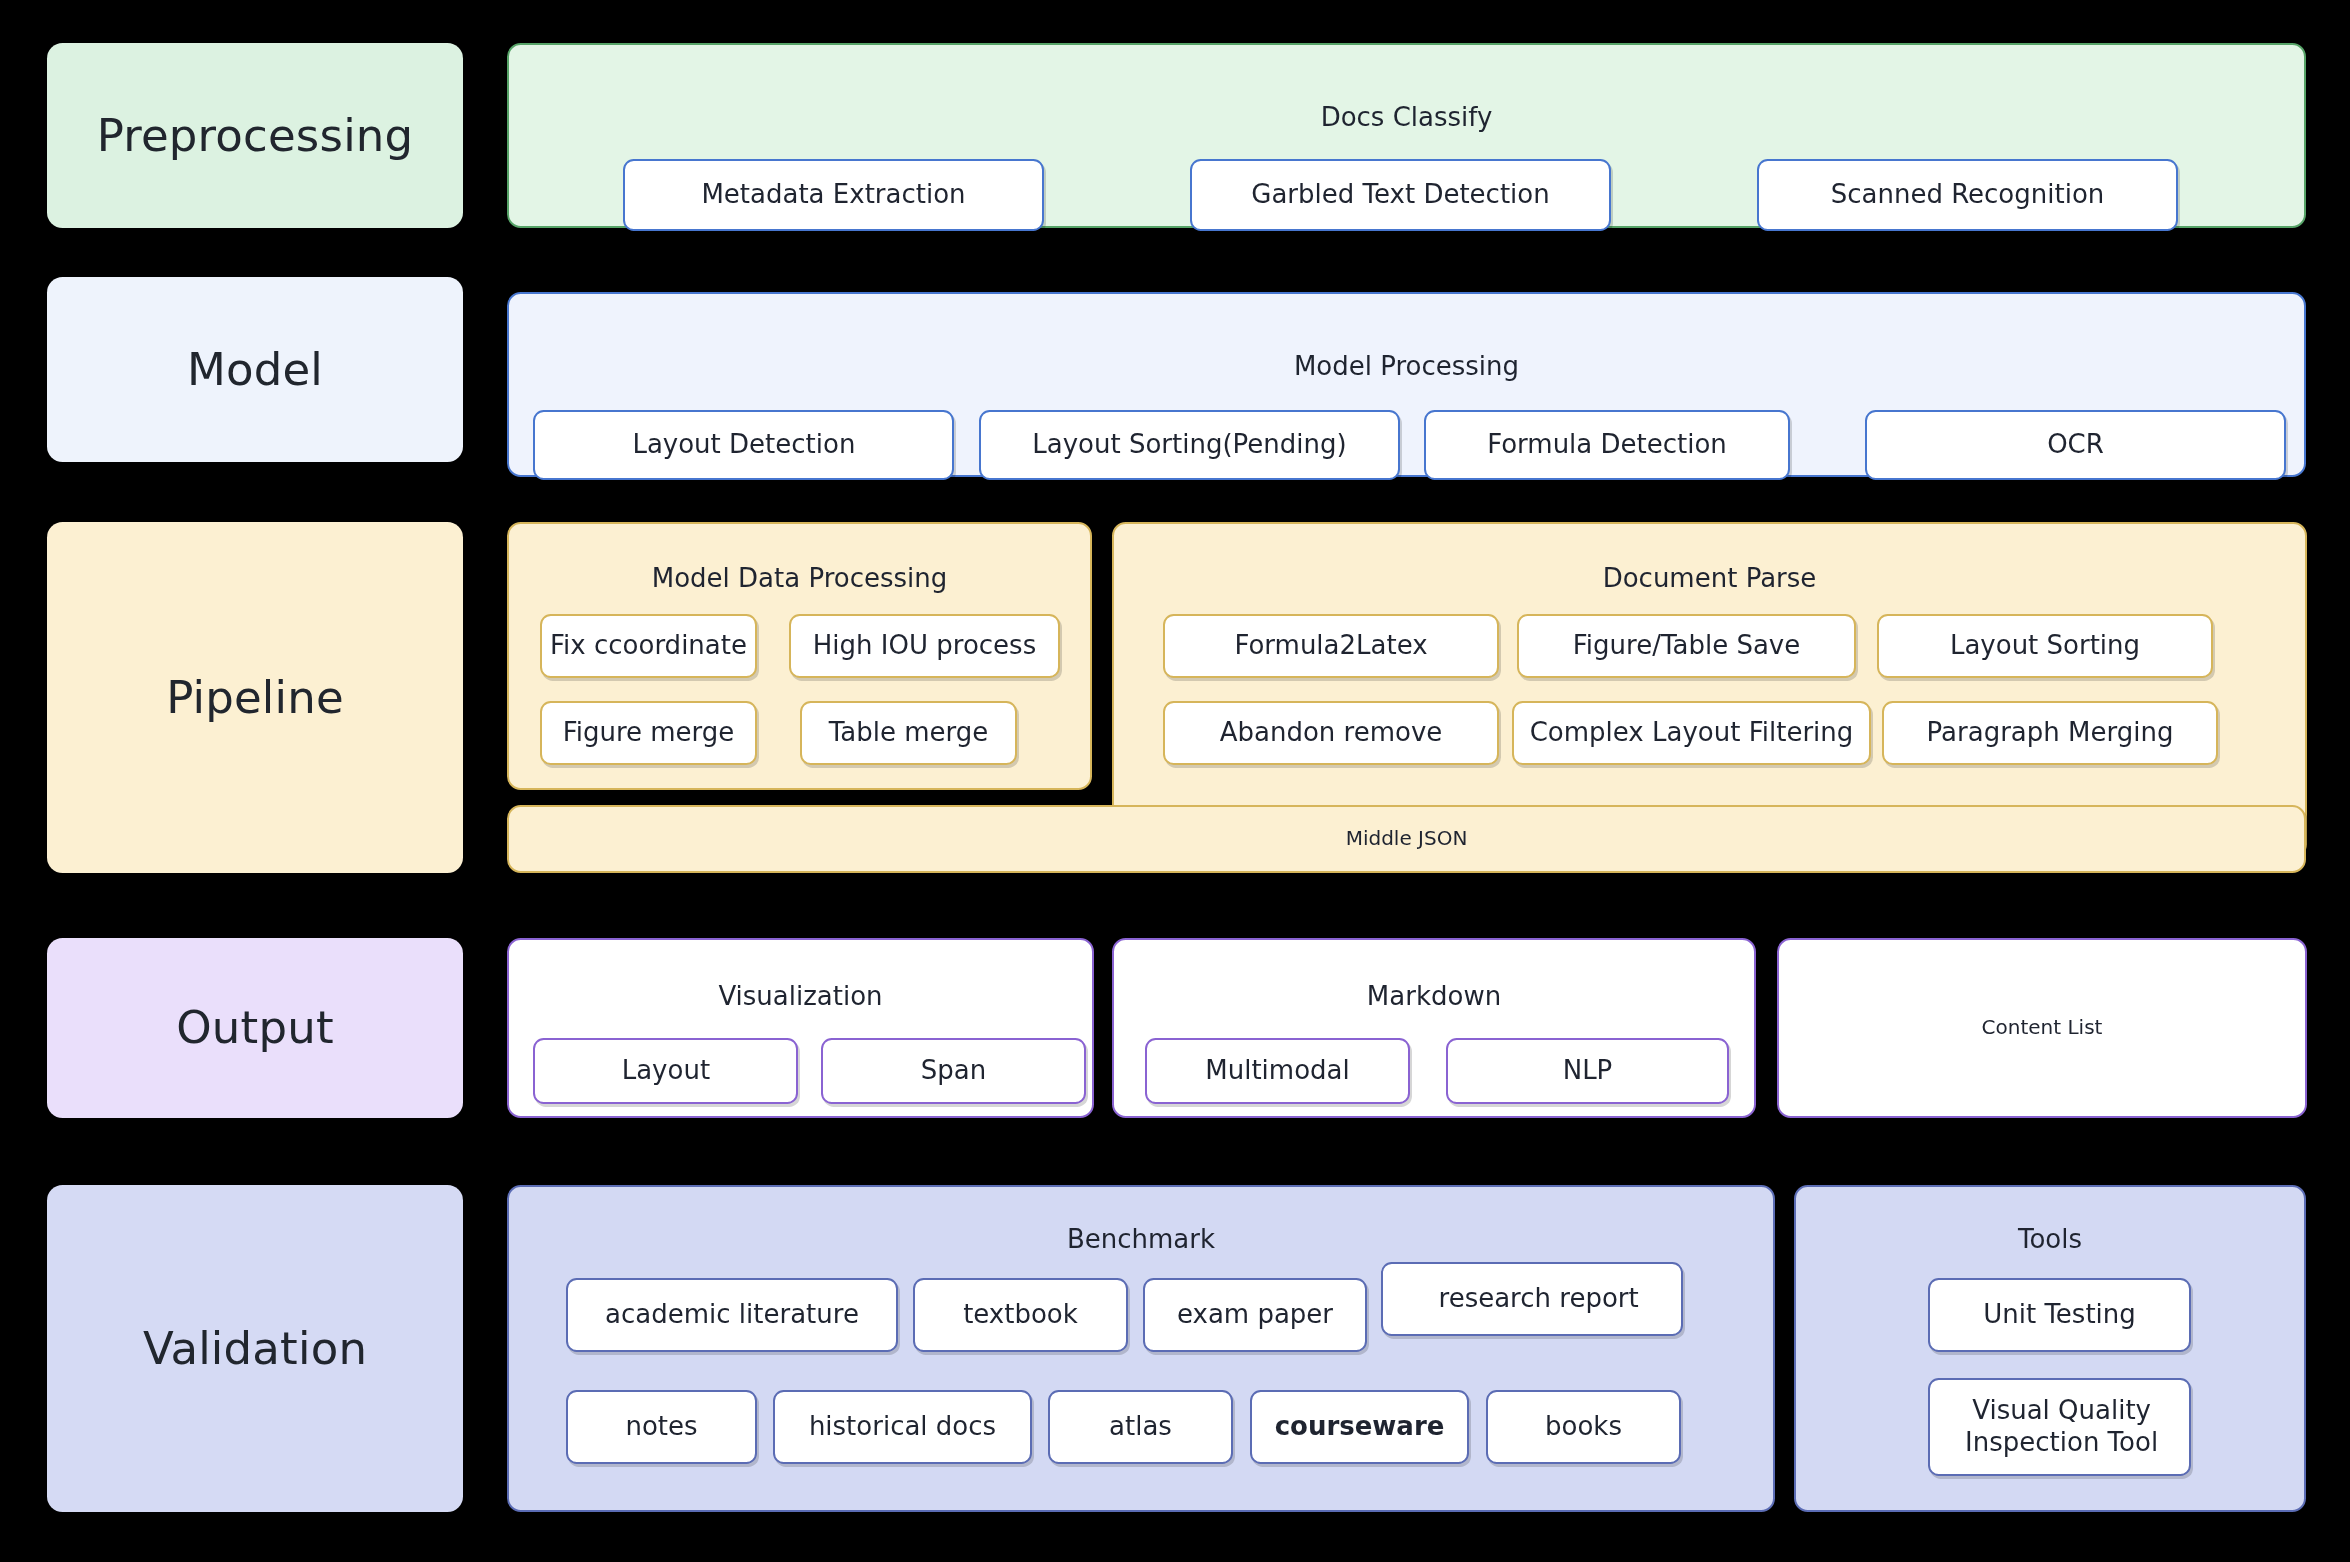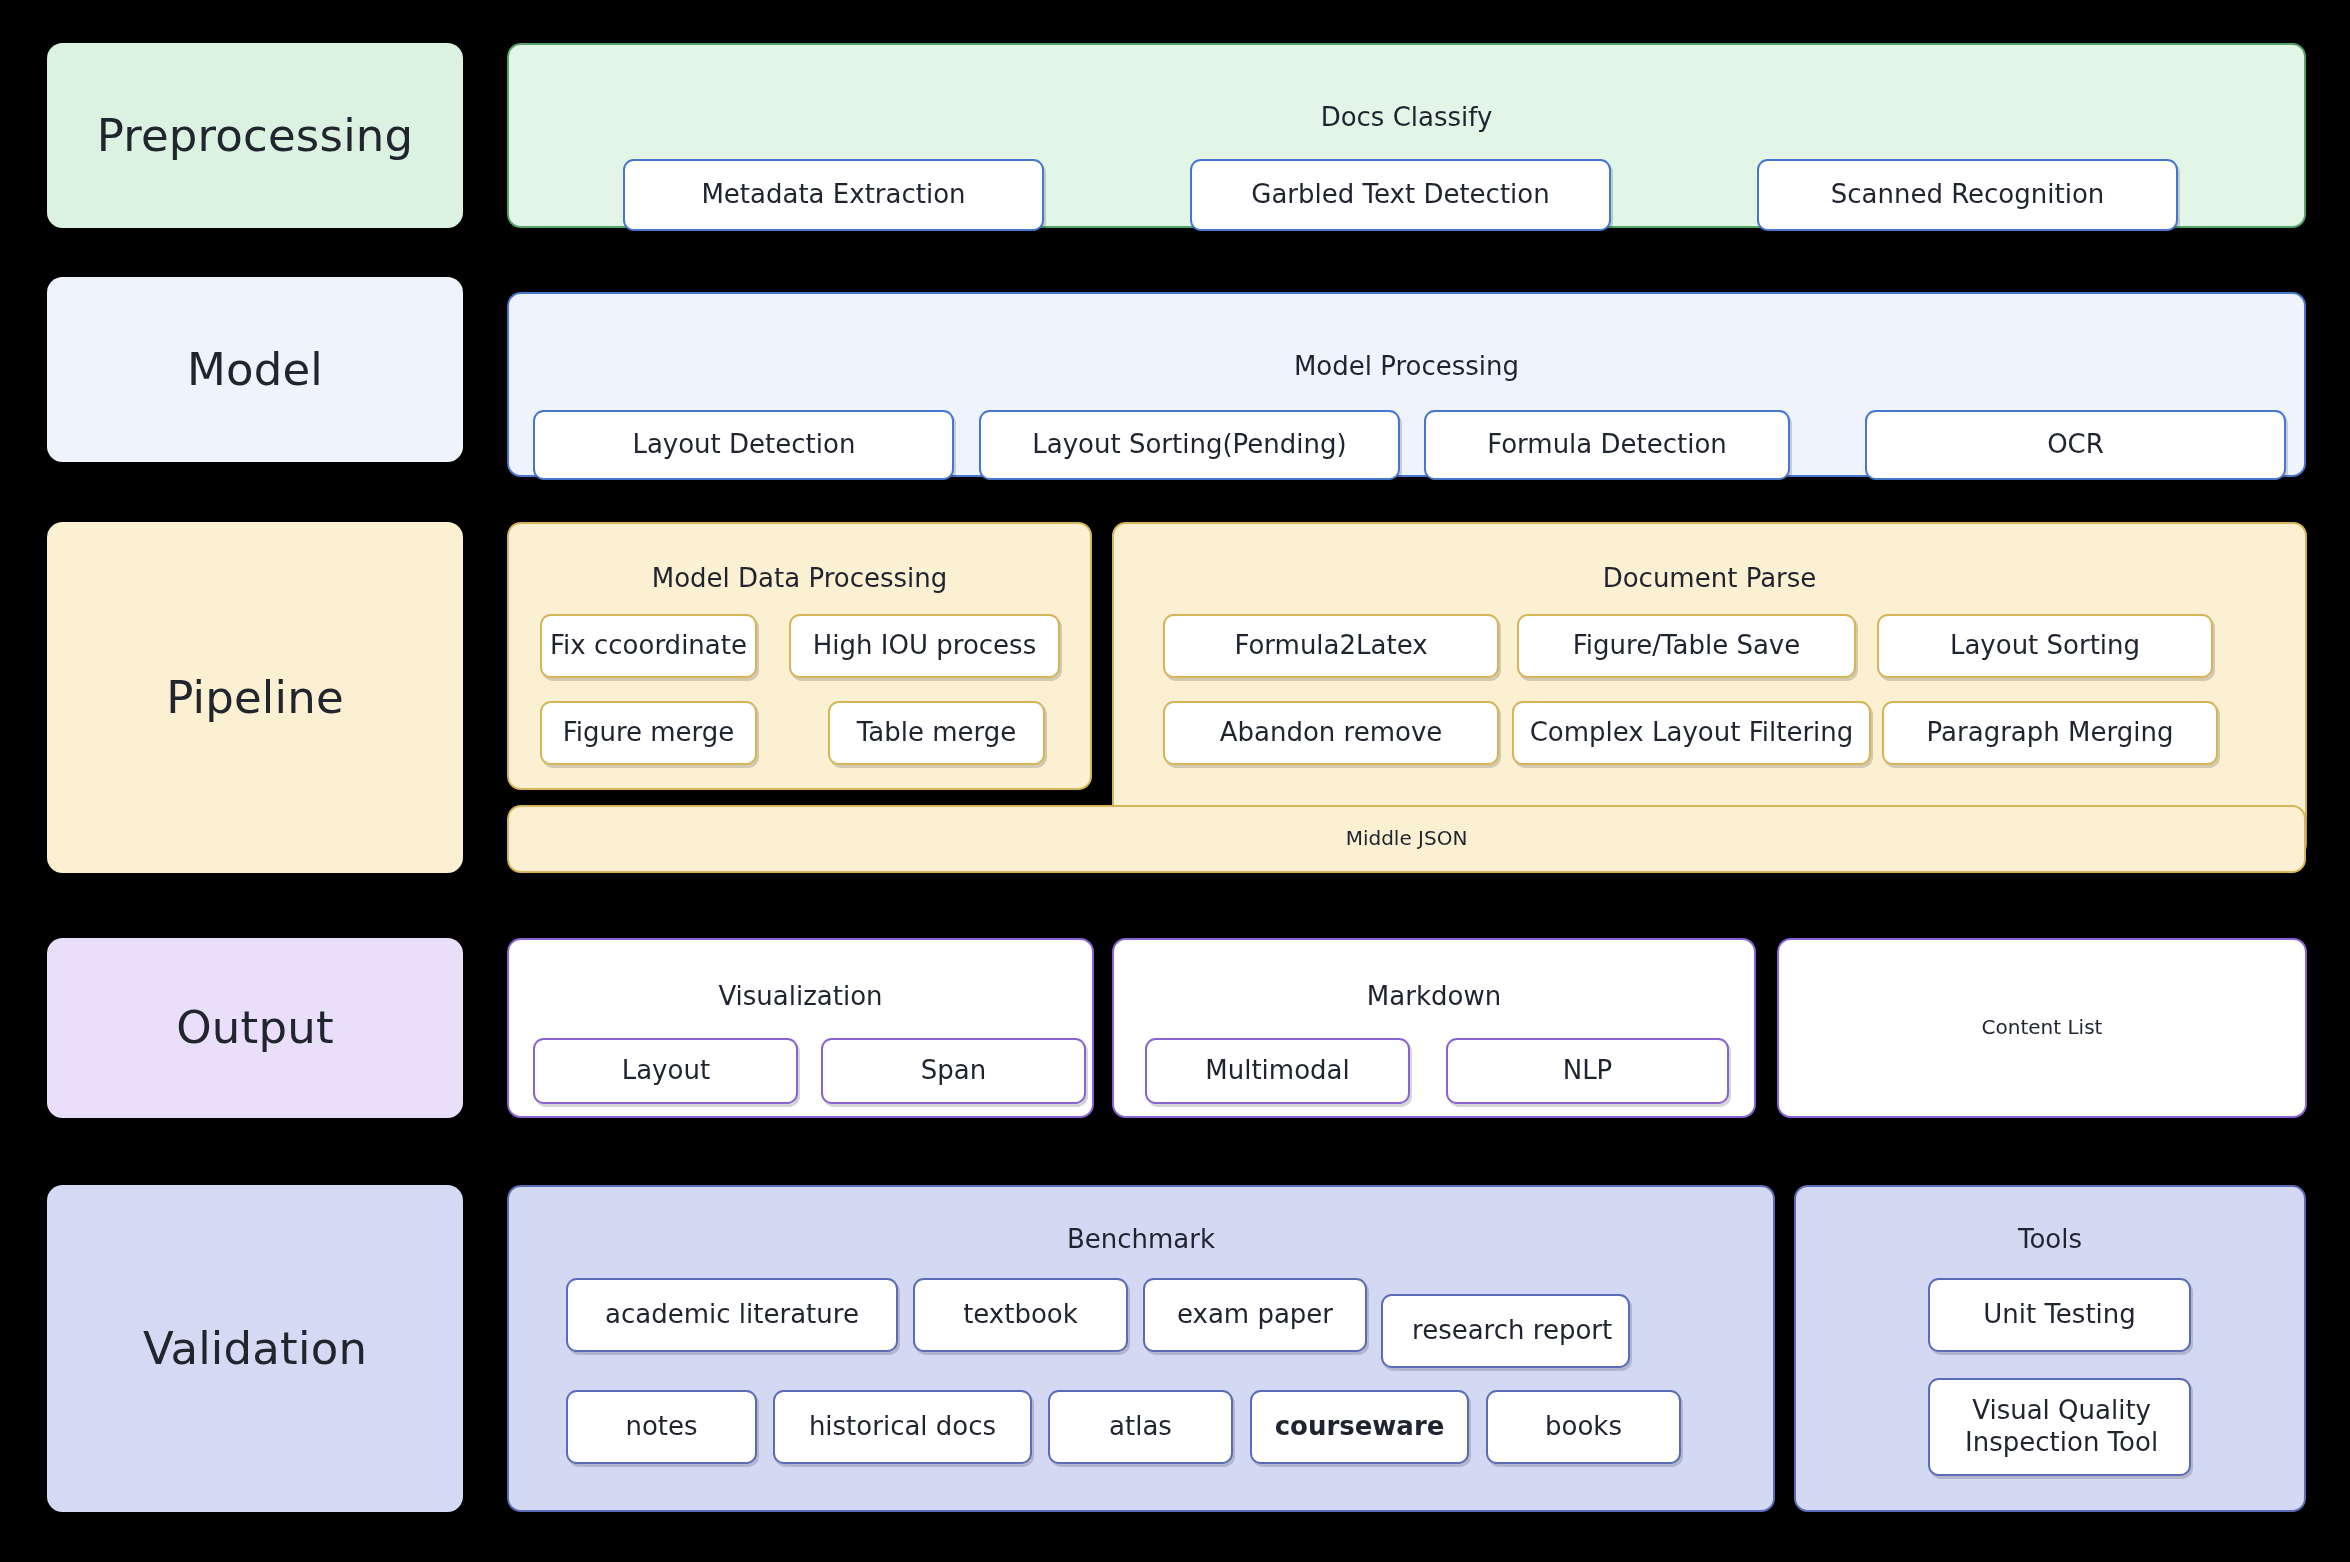--- a/index.html
+++ b/index.html
@@ -137,21 +137,21 @@
     <div class="chip c-blue shadow-edge" style="left:1356px;top:116px;width:421px;height:70px;">OCR</div>
   </div>
 
   <div class="node stage-label sl-gold" style="top:522px;height:351px;">Pipeline</div>
 
   <div class="node group v-gold shadow-edge" style="left:507px;top:522px;width:585px;height:268px;">
     <div class="group-title" style="top:39px;">Model Data Processing</div>
     <div class="chip c-gold shadow-edge" style="left:31px;top:90px;width:217px;height:64px;">Fix ccoordinate</div>
     <div class="chip c-gold shadow-edge" style="left:280px;top:90px;width:271px;height:64px;">High IOU process</div>
     <div class="chip c-gold shadow-edge" style="left:31px;top:177px;width:217px;height:64px;">Figure merge</div>
-    <div class="chip c-gold shadow-edge" style="left:291px;top:177px;width:217px;height:64px;margin-left:28px;">Table merge</div>
+    <div class="chip c-gold shadow-edge" style="left:291px;top:177px;width:217px;height:64px;">Table merge</div>
   </div>
 
   <div class="node group v-gold shadow-edge" style="left:1112px;top:522px;width:1195px;height:336px;padding-left:37px;">
     <div class="group-title" style="top:39px;">Document Parse</div>
     <div class="chip c-gold shadow-edge" style="left:49px;top:90px;width:336px;height:64px;">Formula2Latex</div>
     <div class="chip c-gold shadow-edge" style="left:403px;top:90px;width:339px;height:64px;">Figure/Table Save</div>
     <div class="chip c-gold shadow-edge" style="left:763px;top:90px;width:336px;height:64px;">Layout Sorting</div>
     <div class="chip c-gold shadow-edge" style="left:49px;top:177px;width:336px;height:64px;">Abandon remove</div>
     <div class="chip c-gold shadow-edge" style="left:398px;top:177px;width:359px;height:64px;">Complex Layout Filtering</div>
     <div class="chip c-gold shadow-edge" style="left:768px;top:177px;width:336px;height:64px;">Paragraph Merging</div>
@@ -176,21 +176,21 @@
   <div class="node group v-purple shadow-edge plain-group" style="left:1777px;top:938px;width:530px;height:180px;">Content List</div>
 
   <div class="node stage-label sl-indigo" style="top:1185px;height:327px;">Validation</div>
 
   <div class="node group v-indigo shadow-edge" style="left:507px;top:1185px;width:1268px;height:327px;">
     <div class="group-title" style="top:37px;">Benchmark</div>
 
     <div class="chip c-indigo shadow-edge" style="left:57px;top:91px;width:332px;height:74px;">academic literature</div>
     <div class="chip c-indigo shadow-edge" style="left:404px;top:91px;width:215px;height:74px;">textbook</div>
     <div class="chip c-indigo shadow-edge" style="left:634px;top:91px;width:224px;height:74px;">exam paper</div>
-    <div class="chip c-indigo shadow-edge" style="left:872px;top:107px;width:249px;height:74px;padding-left:21px;">research report</div>
+    <div class="chip c-indigo shadow-edge" style="left:872px;top:75px;width:302px;height:74px;padding-left:21px;">research report</div>
 
     <div class="chip c-indigo shadow-edge" style="left:57px;top:203px;width:191px;height:74px;">notes</div>
     <div class="chip c-indigo shadow-edge" style="left:264px;top:203px;width:259px;height:74px;">historical docs</div>
     <div class="chip c-indigo shadow-edge" style="left:539px;top:203px;width:185px;height:74px;">atlas</div>
     <div class="chip c-indigo shadow-edge" style="left:741px;top:203px;width:219px;height:74px;font-weight:bold;">courseware</div>
     <div class="chip c-indigo shadow-edge" style="left:977px;top:203px;width:195px;height:74px;">books</div>
   </div>
 
   <div class="node group v-indigo shadow-edge" style="left:1794px;top:1185px;width:512px;height:327px;">
     <div class="group-title" style="top:37px;">Tools</div>

